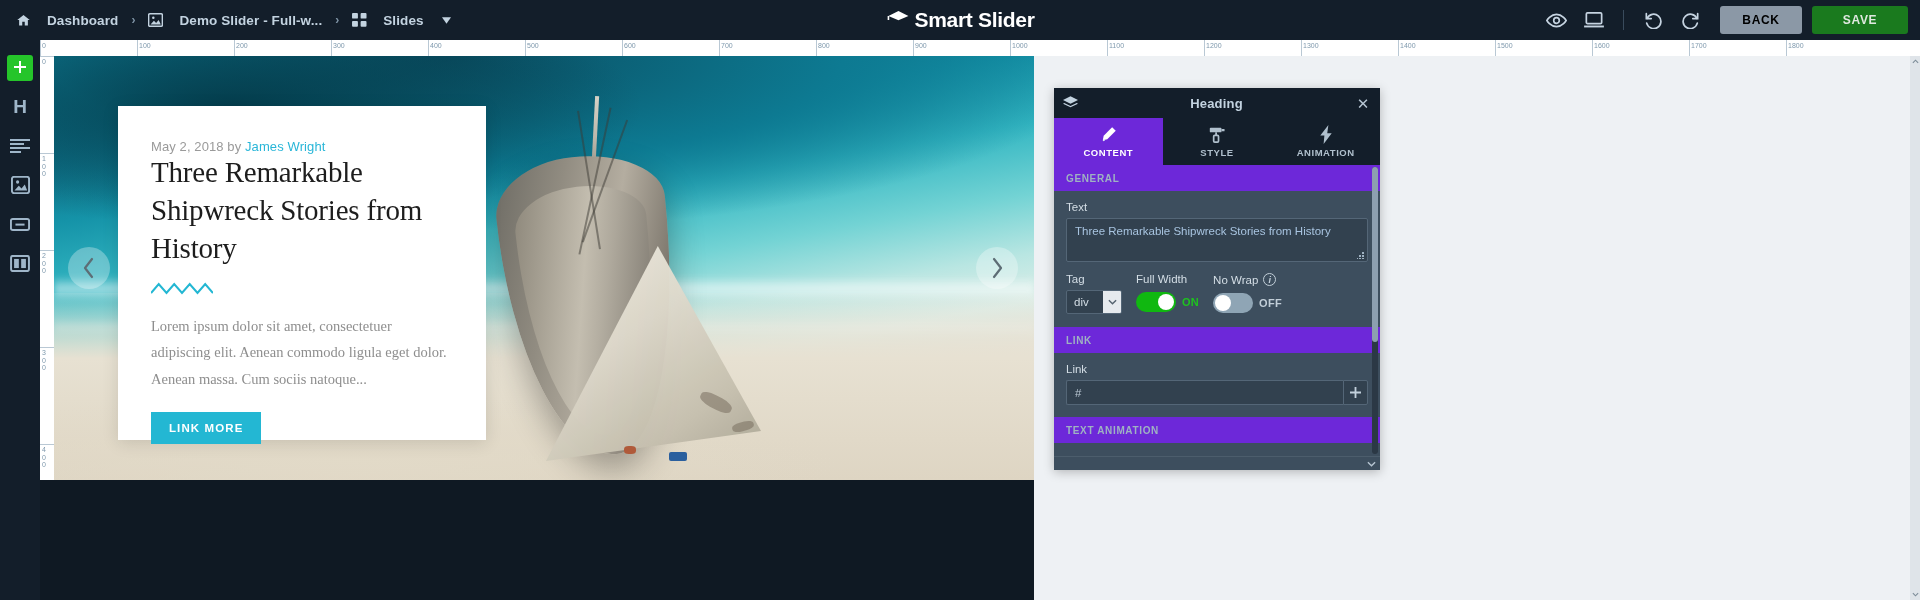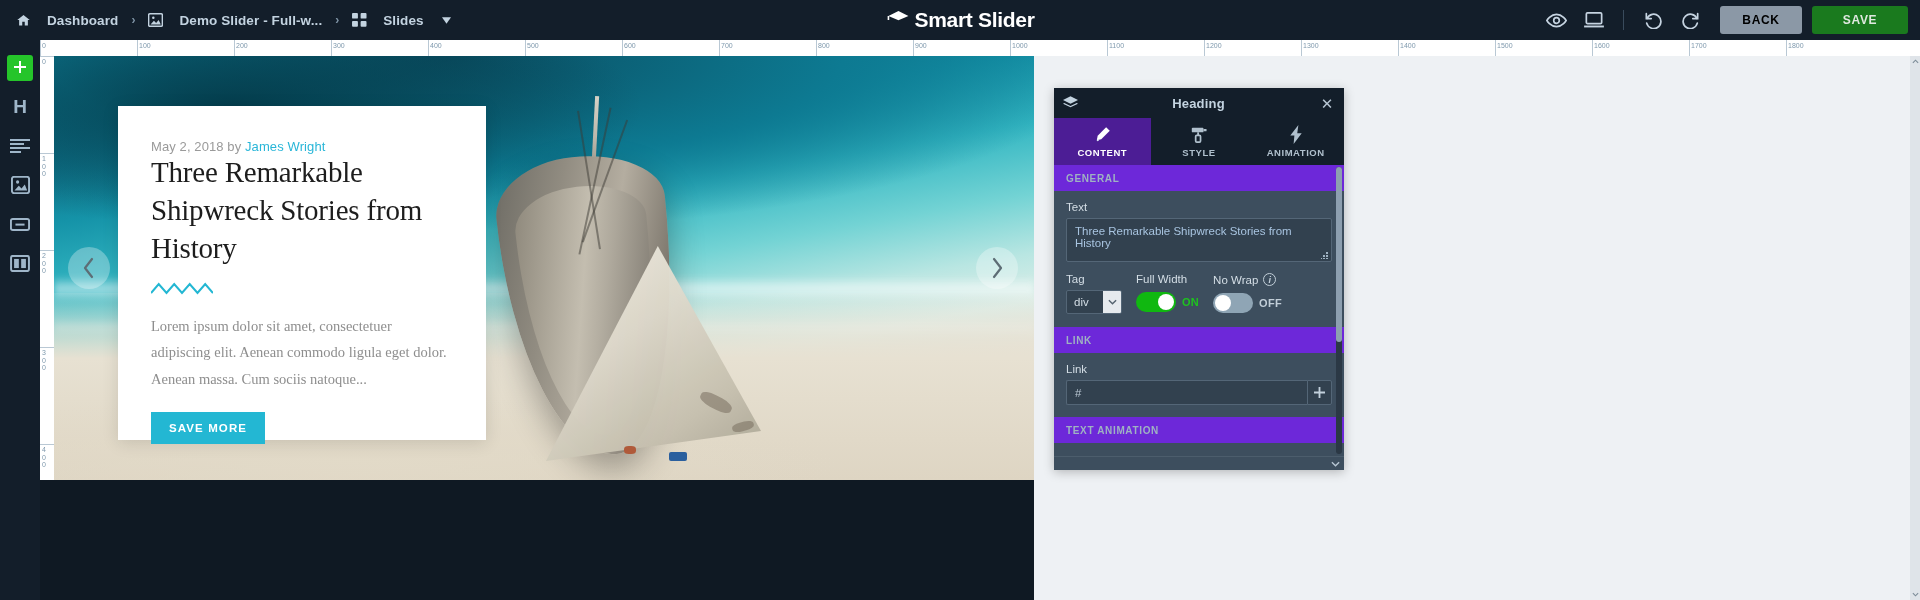--- a/index.html
+++ b/index.html
@@ -170,38 +170,38 @@
   }
   .navbtn.prev { left:14px; }
   .navbtn.next { right:16px; }
 
   
   .panel-bg {
     position:absolute; left:1034px; top:56px; width:886px; height:544px;
     background:#eef1f4; z-index:22;
   }
   .panel {
-    position:absolute; left:1054px; top:88px; width:290px; height:382px;
+    position:absolute; left:1054px; top:88px; width:326px; height:382px;
     background:#3d4e5e; z-index:25; display:flex; flex-direction:column;
     box-shadow:0 2px 10px rgba(0,0,0,.25);
   }
   .panel-head {
     height:30px; background:#131e2a; display:flex; align-items:center;
     padding:0 9px; flex-shrink:0;
   }
   .panel-title {
     flex:1; text-align:center; font-size:13px; font-weight:700; color:#c3d3e0; letter-spacing:.2px;
   }
   .panel-x { color:#b7c6d3; cursor:pointer; font-size:15px; line-height:1; width:16px; text-align:center;}
   .tabs { display:flex; height:47px; flex-shrink:0; background:#131e2a; }
   .tab {
     flex:1; display:flex; flex-direction:column; align-items:center; justify-content:center;
     gap:3px; cursor:pointer; color:#b0c0cd; font-size:9.5px; font-weight:700; letter-spacing:.55px;
   }
-  .tab.active { background:#4c1d95; color:#fff; }
+  .tab.active { background:#6d28d9; color:#fff; }
 
   .panel-body { flex:1; overflow:hidden; position:relative; background:#3d4e5e; }
   .sec-head {
     height:26px; background:#6d28d9; display:flex; align-items:center;
     padding:0 12px; font-size:10px; font-weight:700; color:#9fb2c2; letter-spacing:.65px;
   }
   .sec-body { padding:10px 12px 12px; background:#3d4e5e; }
   .flabel { font-size:11.5px; color:#d4dee6; margin-bottom:5px; font-weight:400; }
   .ta {
     width:100%; height:44px; background:#32414f; border:1px solid #546677;
@@ -495,21 +495,21 @@
   <div class="card">
     <div class="card-inner">
       <div class="meta">
         <span>May 2, 2018 by </span><a href="#">James Wright</a>
       </div>
       <div class="card-h">Three Remarkable Shipwreck Stories from History</div>
       <svg class="zig" viewBox="0 0 62 13">
         <polyline points="0,11 7.7,2 15.5,11 23.2,2 31,11 38.7,2 46.5,11 54.2,2 62,11" fill="none" stroke="#23b7d3" stroke-width="2.1"></polyline>
       </svg>
       <div class="card-p">Lorem ipsum dolor sit amet, consectetuer adipiscing elit. Aenean commodo ligula eget dolor. Aenean massa. Cum sociis natoque...</div>
-      <div class="readmore">SAVE MORE</div>
+      <div class="readmore">LINK MORE</div>
     </div>
   </div>
 
   <div class="navbtn prev">
     <svg width="14" height="22" viewBox="0 0 14 22" fill="none" stroke="#5d6d75" stroke-width="2.2" stroke-linecap="round" stroke-linejoin="round">
       <path d="M10 2L3 11l7 9"></path>
     </svg>
   </div>
   <div class="navbtn next">
     <svg width="14" height="22" viewBox="0 0 14 22" fill="none" stroke="#5d6d75" stroke-width="2.2" stroke-linecap="round" stroke-linejoin="round">

